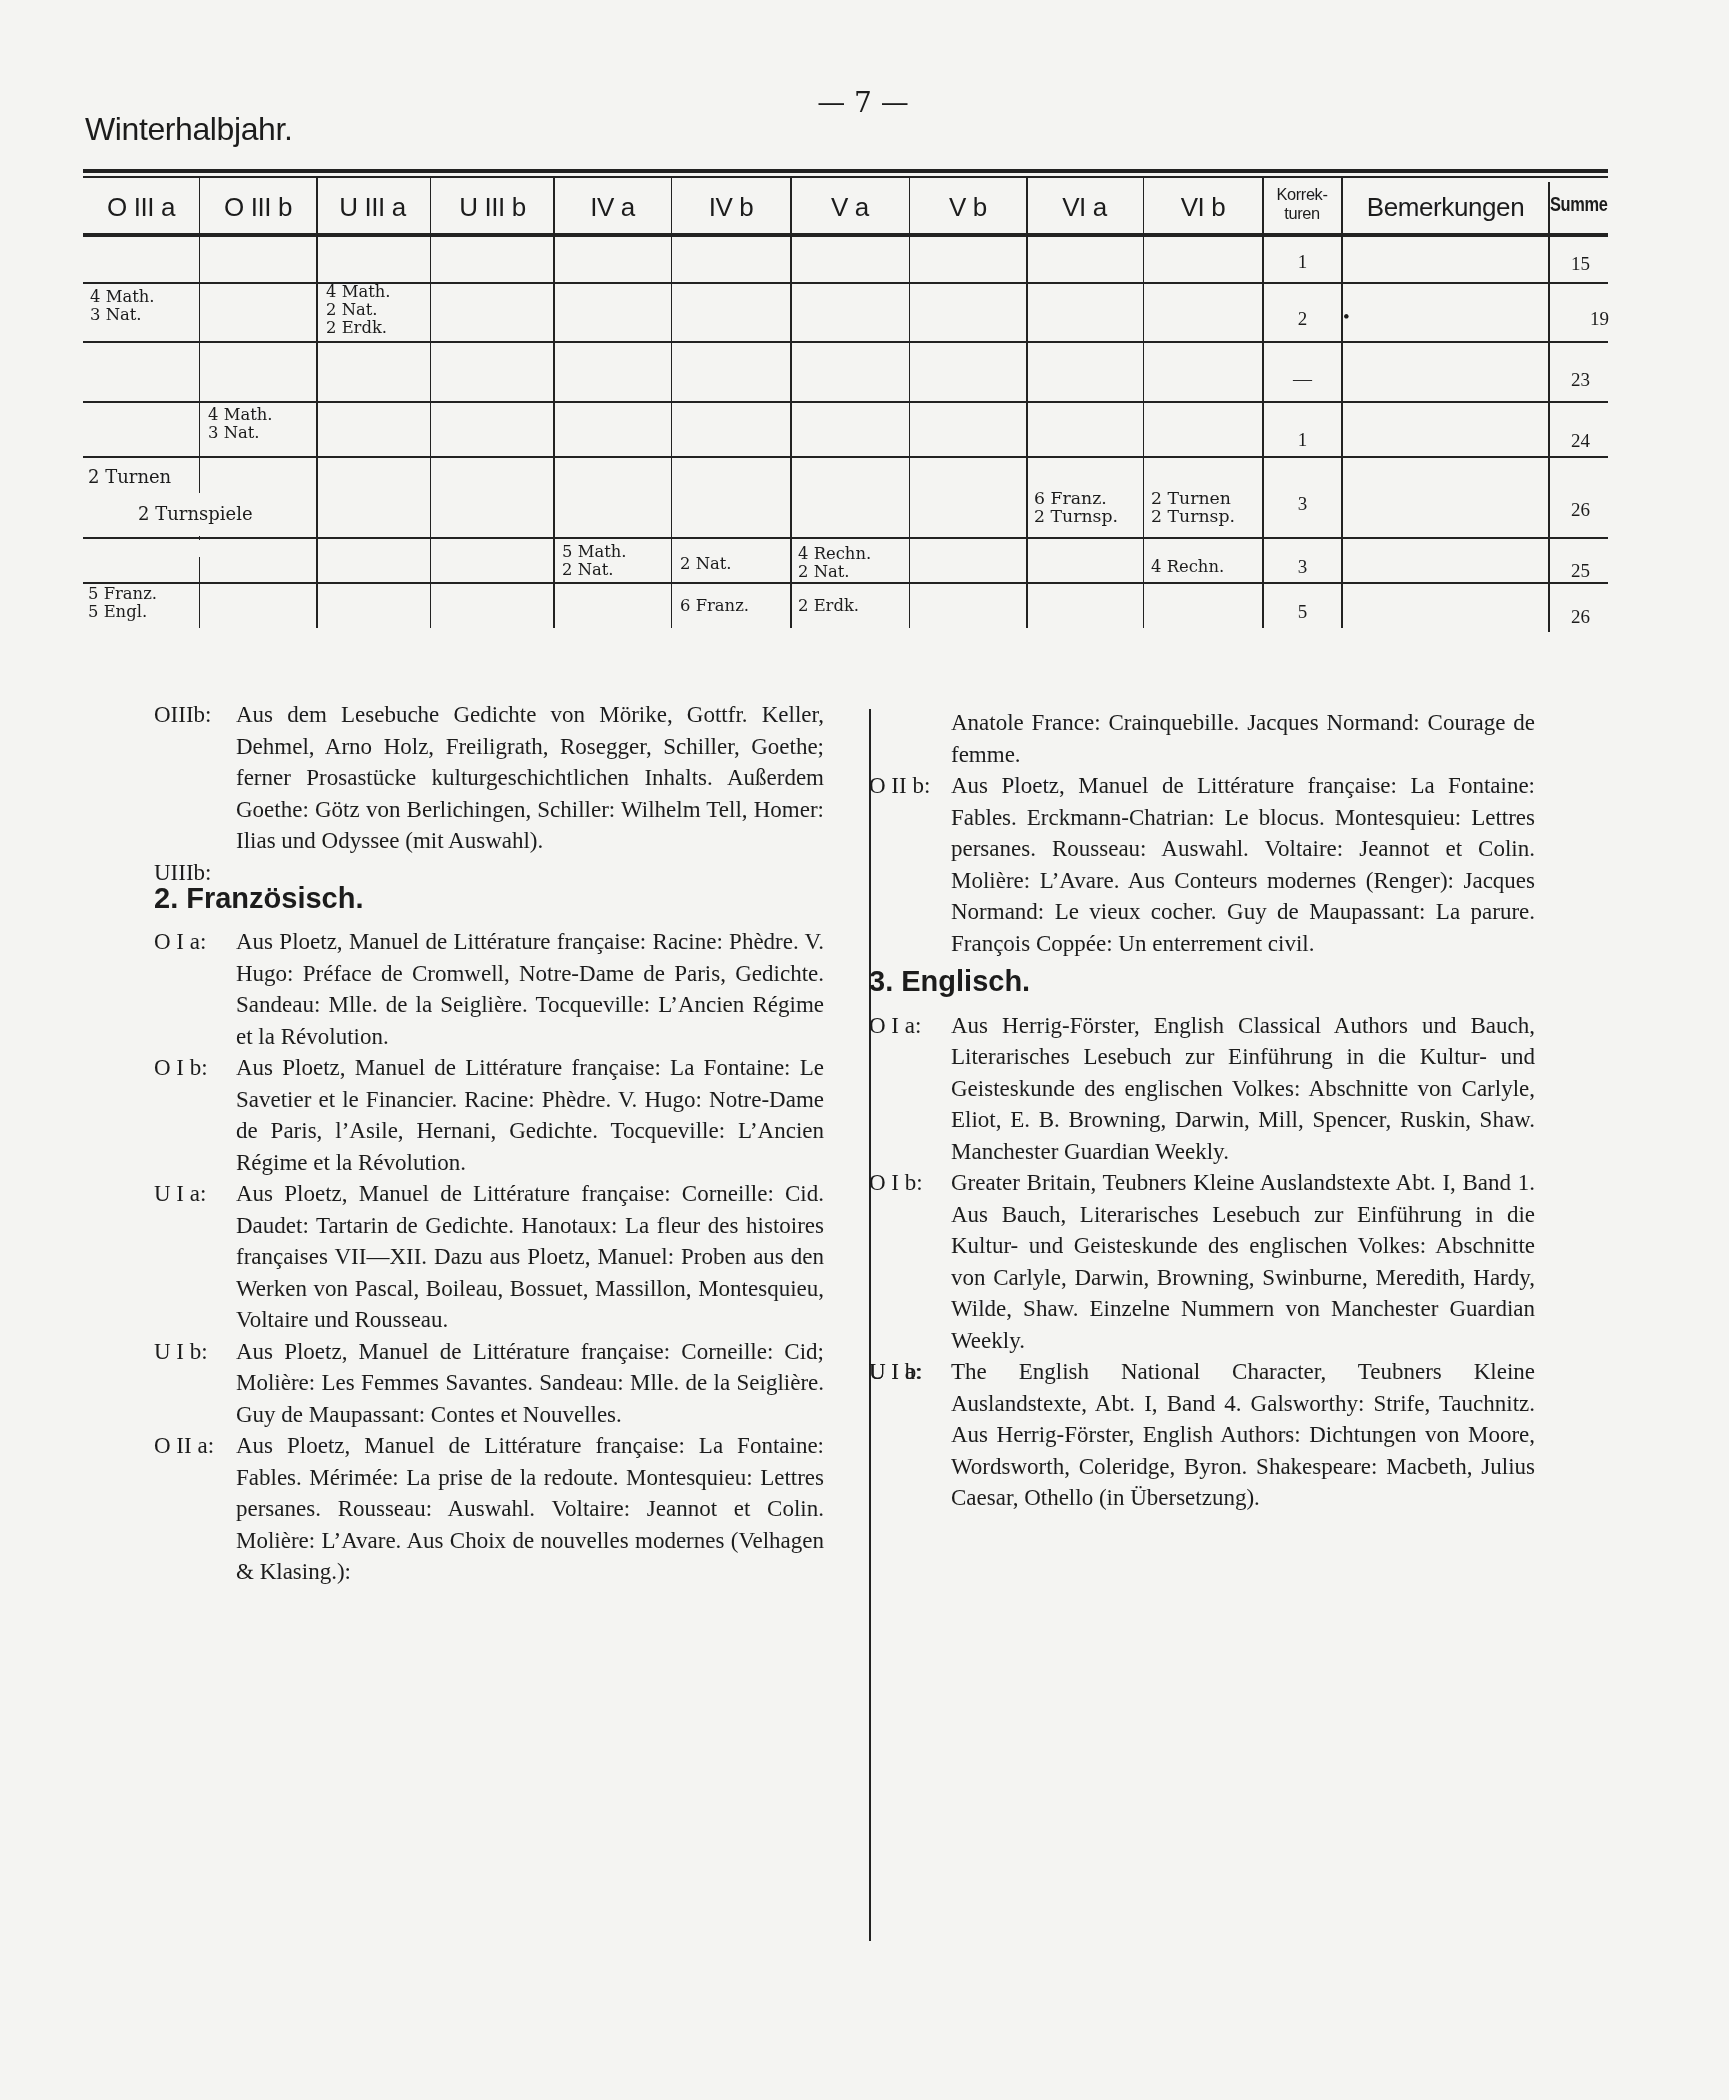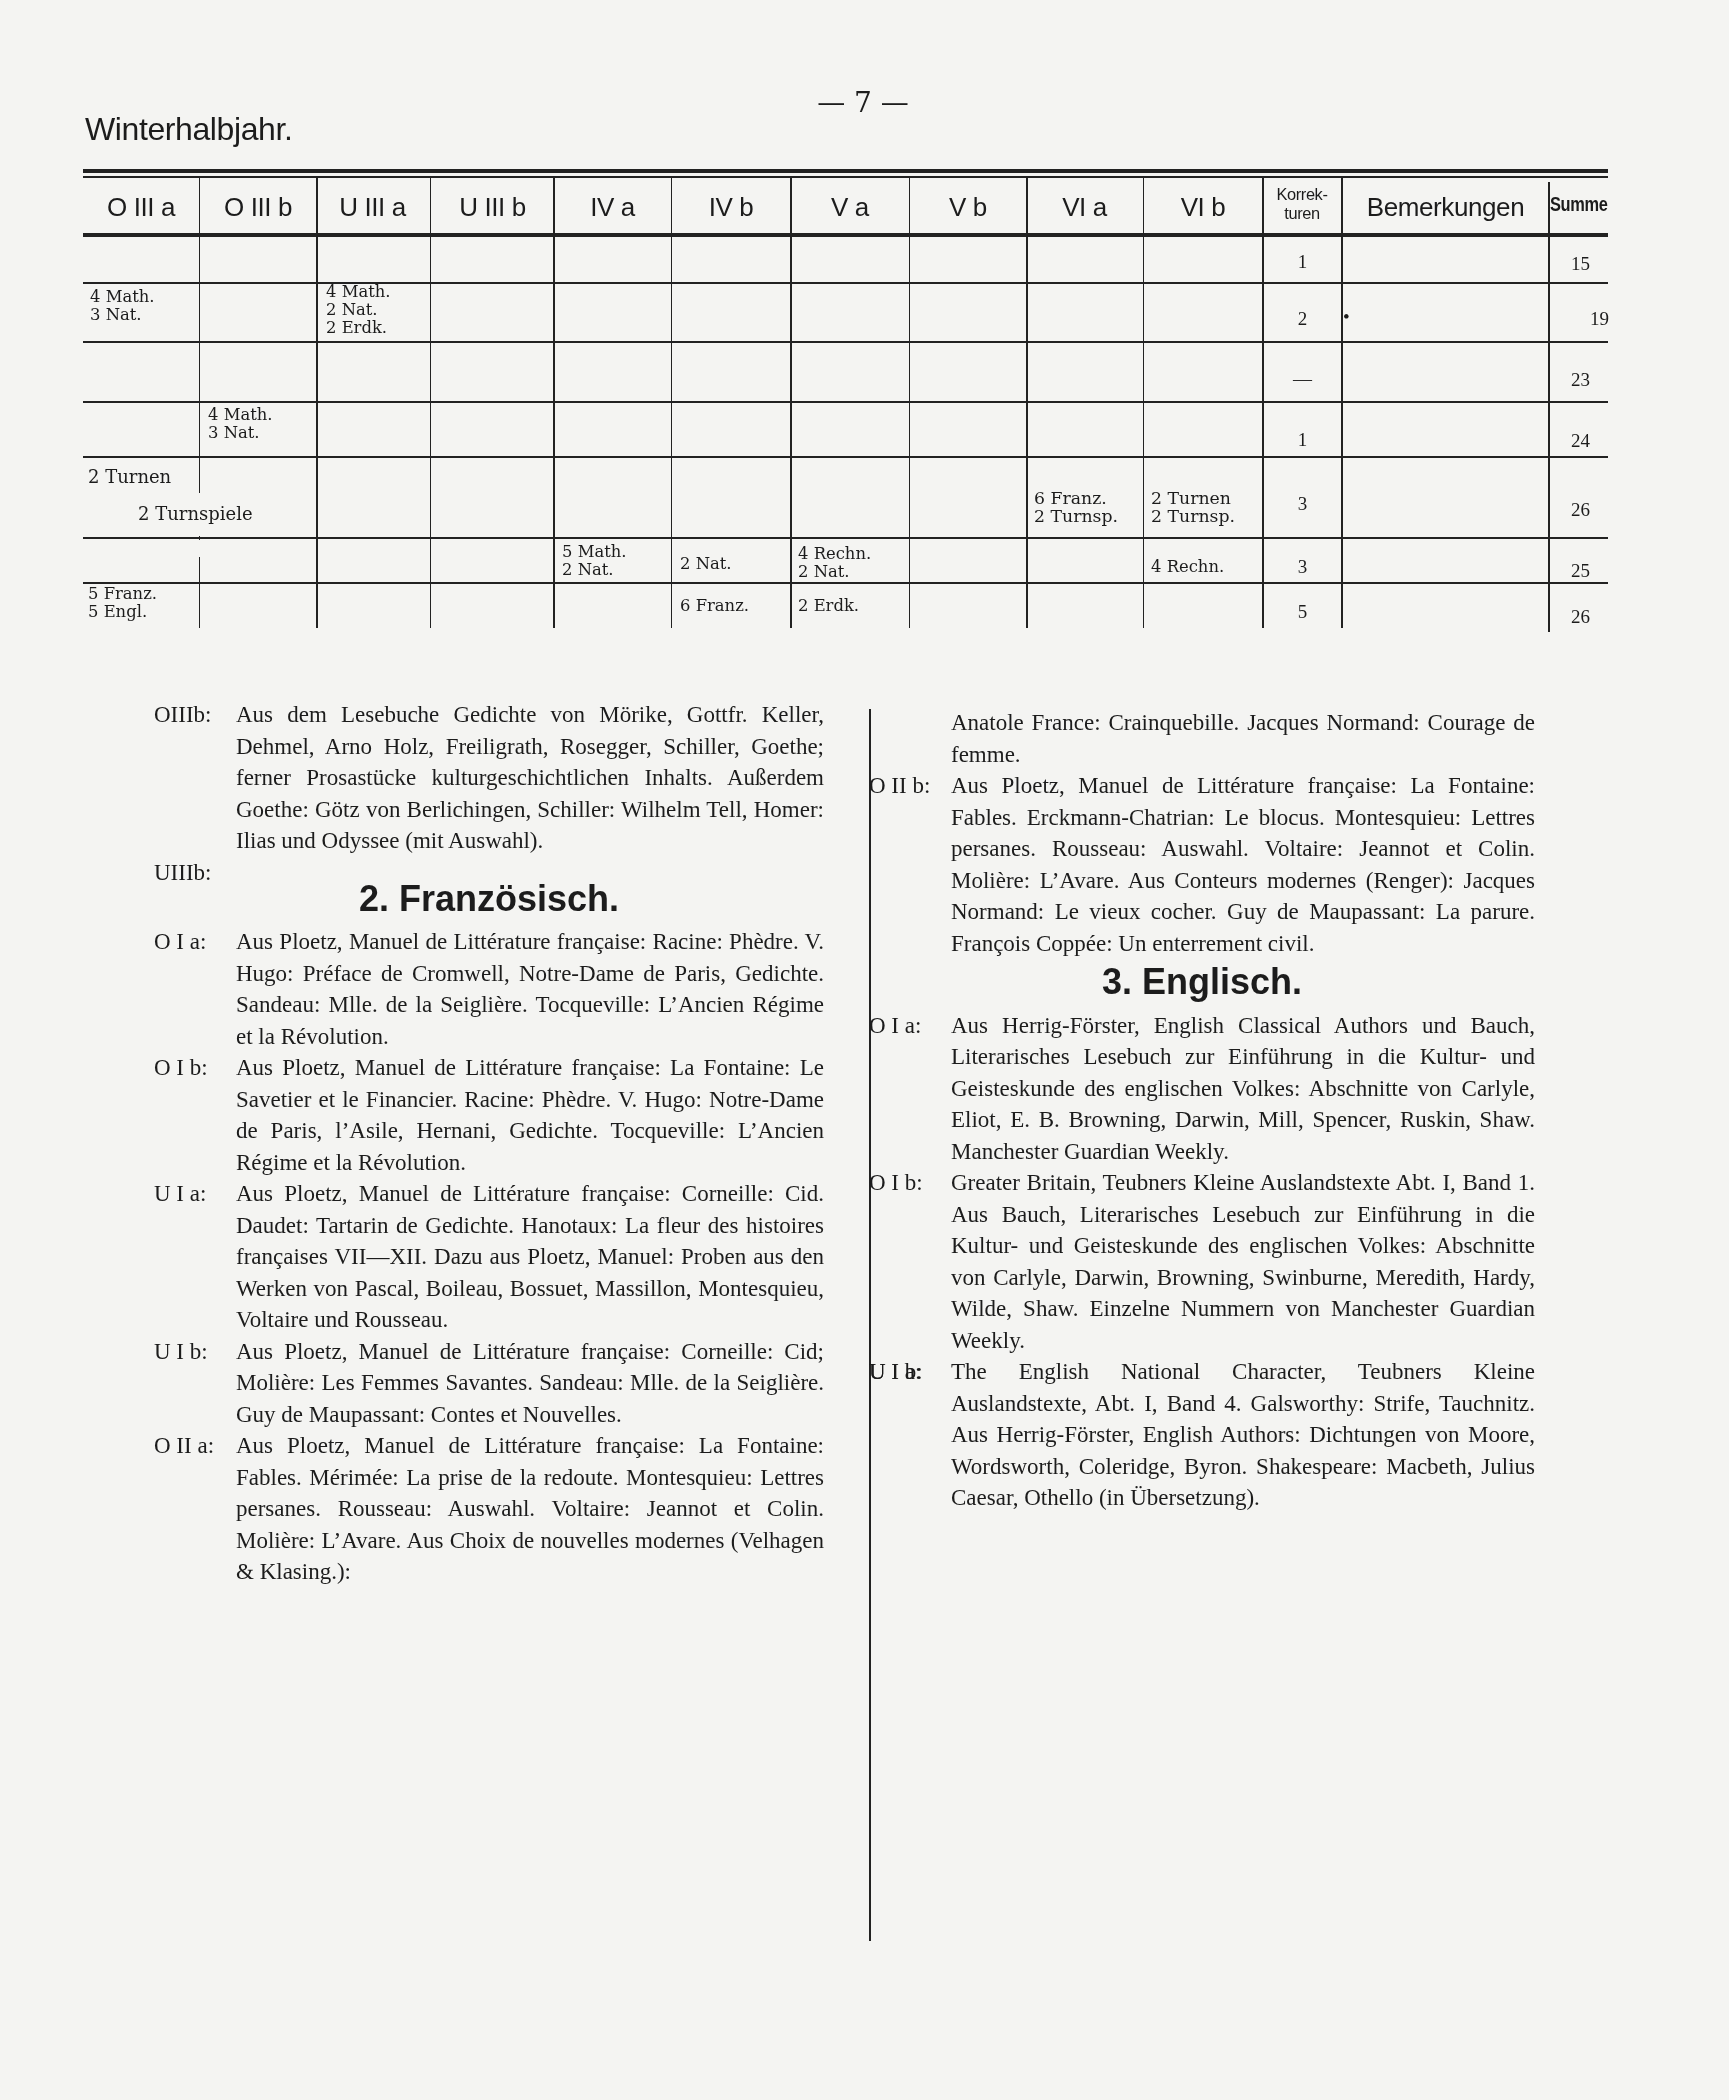--- a/index.html
+++ b/index.html
@@ -9,21 +9,21 @@
   #page-num { left:794px; top:86px; font-size:28px; width:138px; text-align:center; }
   .hline { position:absolute; background:#222; }
   .vline { position:absolute; background:#222; }
   .th { position:absolute; font-family:"Liberation Sans", sans-serif; font-size:26px; text-align:center; top:192px; letter-spacing:-0.4px; }
   .th.small { font-size:16.4px; line-height:19px; top:185px; }
   .cell { position:absolute; font-family:"DejaVu Serif", serif; font-size:16.4px; line-height:18px; white-space:pre; }
   .num { position:absolute; font-family:"Liberation Serif", serif; font-size:19px; text-align:center; }
   .col { position:absolute; font-family:"Liberation Serif", serif; font-size:23px; line-height:31.5px; text-align:justify; }
   .entry { position:relative; padding-left:82px; }
   .entry .lbl { position:absolute; left:0; top:0; width:82px; white-space:nowrap; }
-  .sec-title { text-align:center; font-family:"Liberation Sans", sans-serif; font-weight:bold; font-size:36px; margin:22.5px 0 12px; }
+  .sec-title { text-align:left; font-family:"Liberation Sans", sans-serif; font-weight:bold; font-size:29px; margin:22.5px 0 12px; }
 </style>
 </head>
 <body>
 
 <div id="half-year" class="abs">Winterhalbjahr.</div>
 <div id="page-num" class="abs">— 7 —</div>
 
 <div>
 
   <div class="hline" style="left:83px; top:169px; width:1525px; height:3.5px;"></div>

